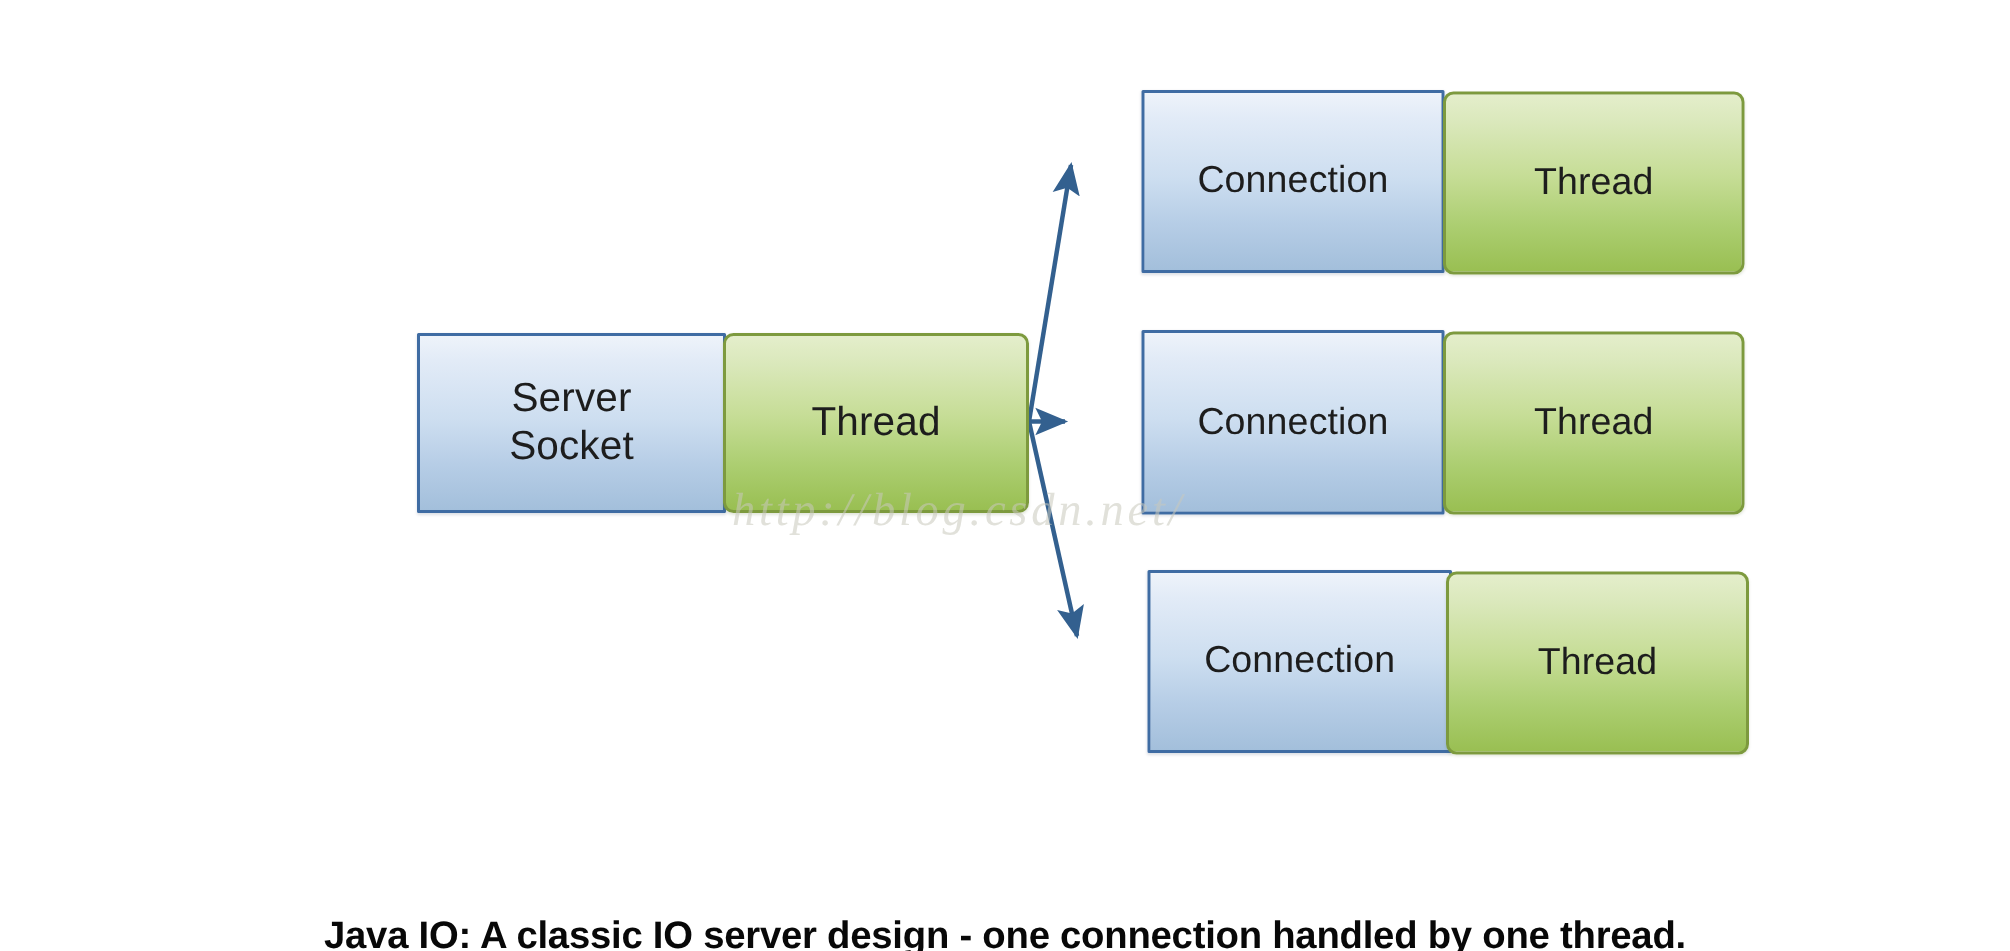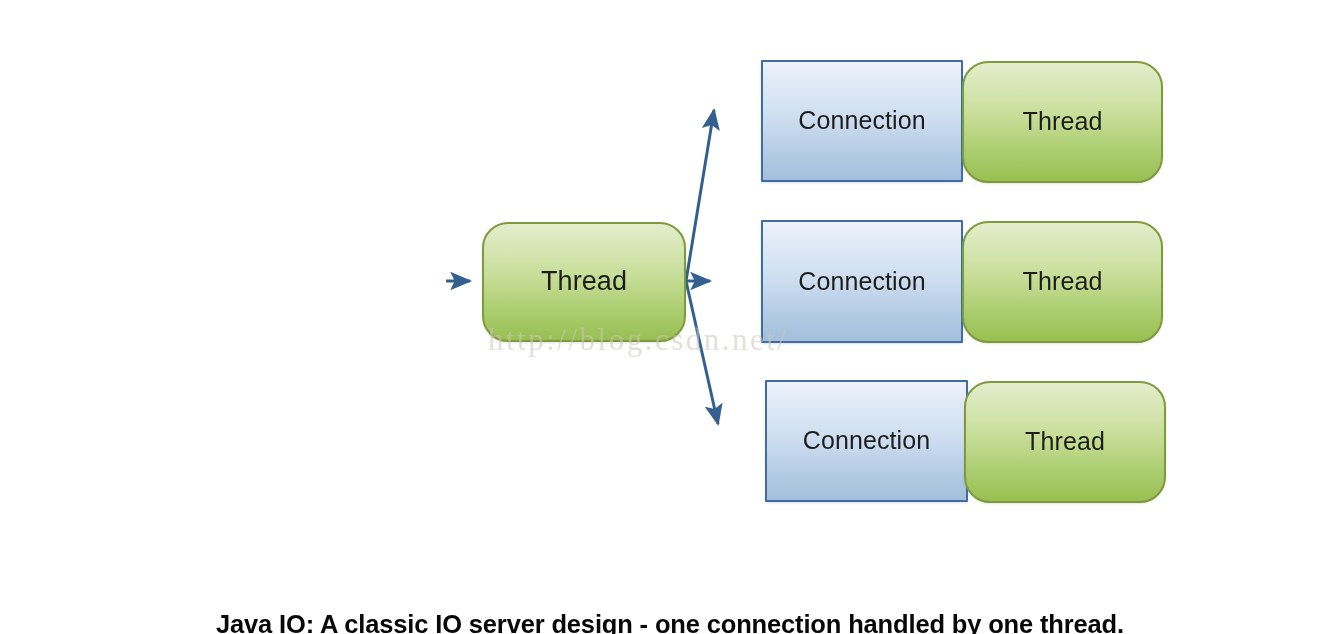--- a/index.html
+++ b/index.html
@@ -47,21 +47,21 @@
         #cddef0 48%,
         #b6cde6 74%,
         #a3bfdb 100%);
     box-shadow: 0 1px 2px rgba(60, 80, 110, 0.18);
     margin-left: 40px;
   }
 
   
   .node-green {
     border: 2px solid #7d9a3e;
-    border-radius: 26px;
+    border-radius: 7px;
     background: linear-gradient(to bottom,
         #e4eecb 0%,
         #dae8bb 16%,
         #c6dd96 46%,
         #acce71 74%,
         #99bf52 100%);
     box-shadow: 0 1px 2px rgba(90, 110, 50, 0.18);
   }
 
   
@@ -82,20 +82,21 @@
     top: 322px;
     z-index: 4;
     font-family: "Liberation Serif", serif;
     font-size: 31px;
     letter-spacing: 2.5px;
     color: #c9c9bd;
     opacity: 0.55;
     white-space: nowrap;
     pointer-events: none;
     user-select: none;
+    font-style: italic;
   }
 
   
   #caption {
     position: absolute;
     left: 0;
     top: 578px;
     width: 1340px;
     text-align: center;
     font-family: "Liberation Sans", sans-serif;
@@ -126,20 +127,24 @@
 
     <line x1="686" y1="281" x2="718" y2="424" stroke="#33608f" stroke-width="3" marker-end="url(#arrowhead)"></line>
 
     <line x1="925" y1="121" x2="951" y2="121" stroke="#33608f" stroke-width="3" marker-end="url(#arrowhead)"></line>
 
     <line x1="925" y1="281" x2="951" y2="281" stroke="#33608f" stroke-width="3" marker-end="url(#arrowhead)"></line>
 
     <line x1="930" y1="441" x2="954" y2="441" stroke="#33608f" stroke-width="3" marker-end="url(#arrowhead)"></line>
   </svg>
 
+  <div class="node node-blue" style="left:238px; top:222px; width:206px; height:120px; font-size:27px;">
+    <span class="node-label">Server
+Socket</span>
+  </div>
 
   <div class="node node-green" style="left:482px; top:222px; width:204px; height:120px; font-size:27px;">
     <span class="node-label">Thread</span>
   </div>
 
   <div class="node node-blue" style="left:721px; top:60px; width:202px; height:122px; font-size:25px;">
     <span class="node-label">Connection</span>
   </div>
 
   <div class="node node-green" style="left:962px; top:61px; width:201px; height:122px; font-size:25px;">

